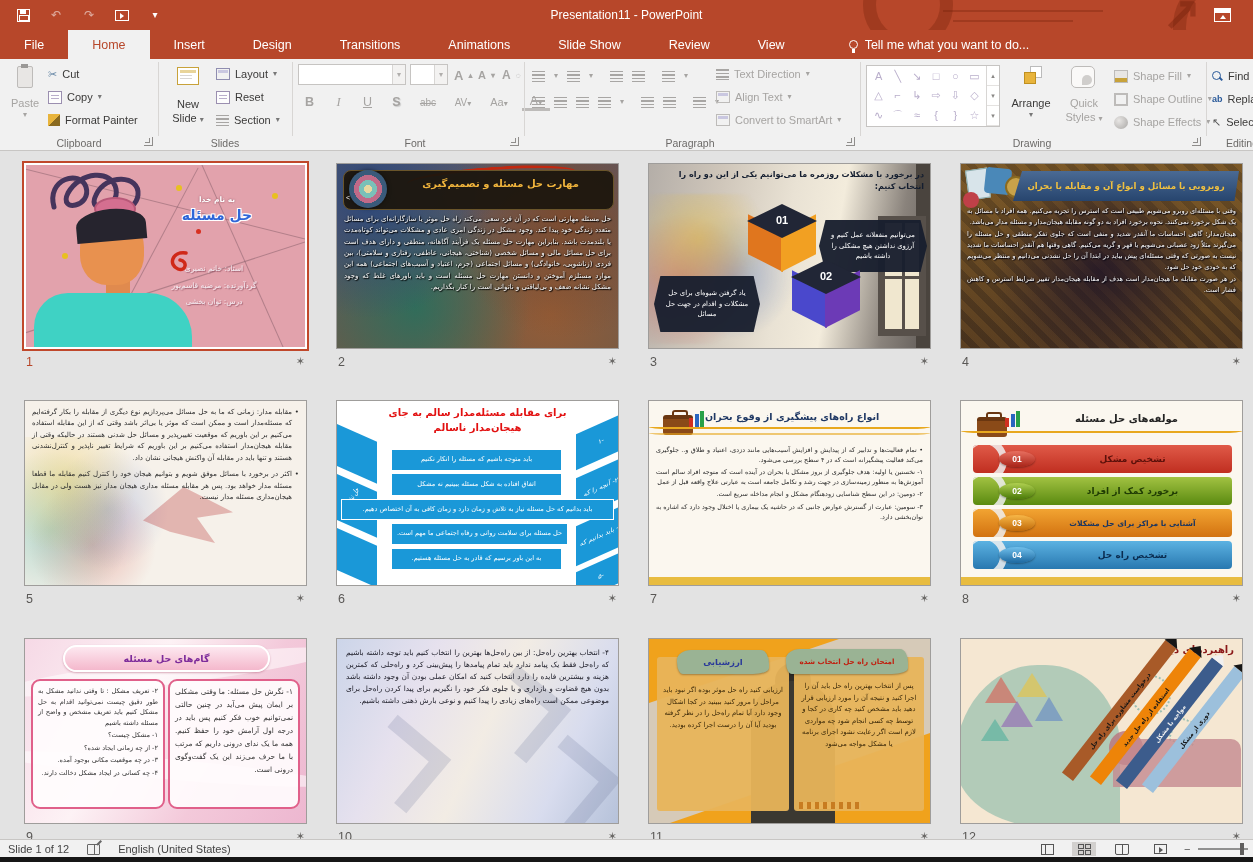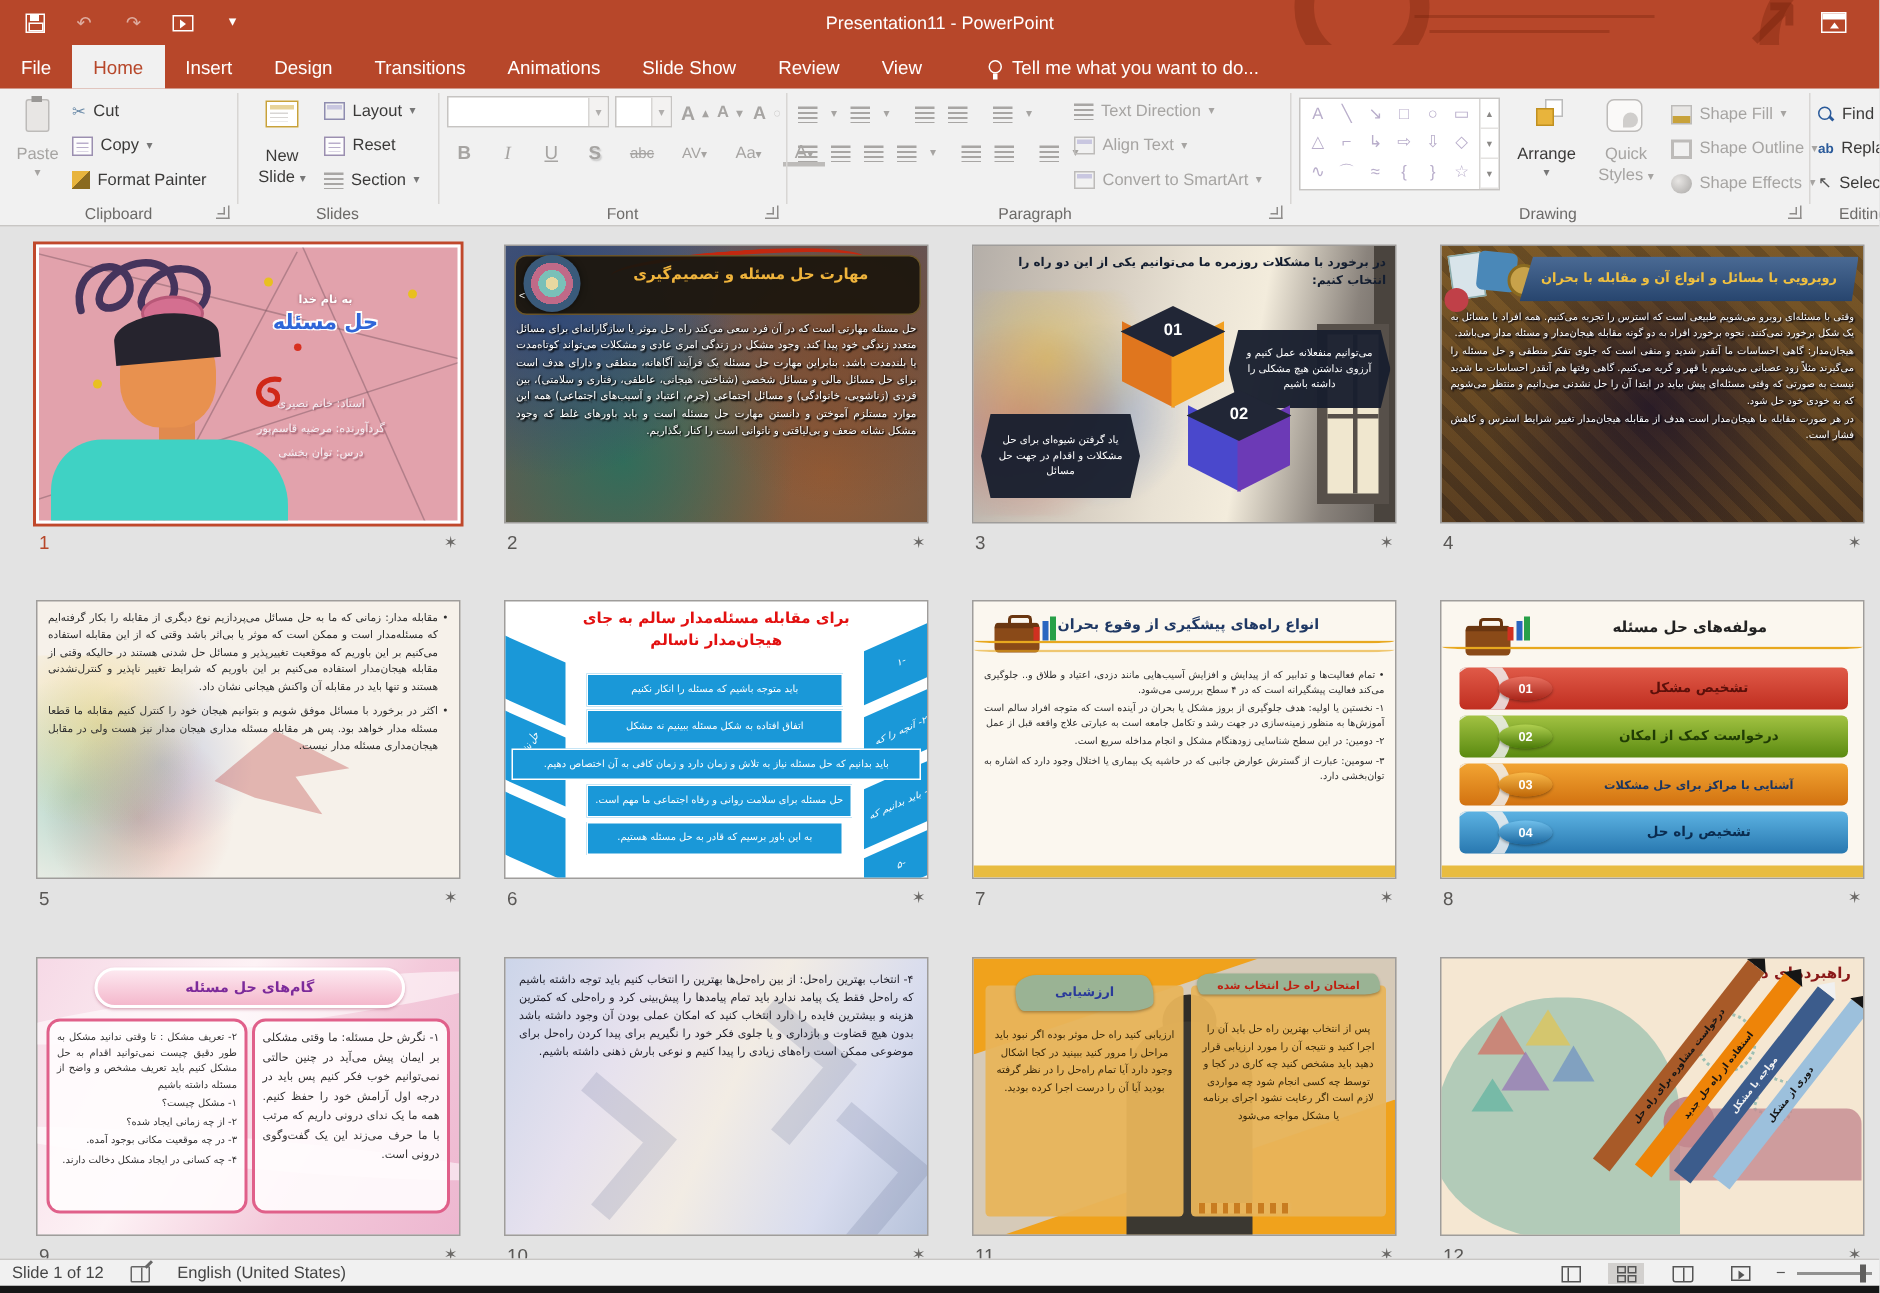--- a/index.html
+++ b/index.html
@@ -22,21 +22,21 @@
   .i-present{width:14px;height:11px;border:1.5px solid #fff;position:relative}
   .i-present:after{content:"";position:absolute;left:4px;top:2px;border-left:4px solid #fff;border-top:3px solid transparent;border-bottom:3px solid transparent}
   .qchev{font-size:10px;line-height:1}
   .tb-title{position:absolute;left:0;right:0;top:0;height:30px;line-height:30px;text-align:center;font-size:12px;color:#fff;z-index:1}
   .rdo-btn{position:absolute;right:22px;top:8px;width:17px;height:14px;border:1.5px solid #fff;z-index:2}
   .rdo-btn:before{content:"";position:absolute;left:0;top:0;width:100%;height:4px;background:#fff}
   .rdo-btn:after{content:"";position:absolute;left:5px;top:6px;border-bottom:4px solid #fff;border-left:3px solid transparent;border-right:3px solid transparent}
 
   
   .tabrow{position:absolute;left:0;top:30px;width:1253px;height:29px;background:#b7472a;display:flex;color:#fff;font-size:12.5px;z-index:29}
-  .tab{padding:0 14px;display:flex;align-items:center;cursor:default}
+  .tab{padding:0 24px;display:flex;align-items:center;cursor:default}
   .tab.active{background:#f1f1f1;color:#b7472a}
   .tellme{display:flex;align-items:center;gap:7px;margin-left:16px}
   .i-bulb{width:9px;height:9px;border:1.5px solid #fff;border-radius:50%;position:relative}
   .i-bulb:after{content:"";position:absolute;left:2px;top:8px;width:3px;height:4px;background:#fff}
 
   
   .ribbon{position:absolute;left:0;top:59px;width:1253px;height:92px;background:#f1f1f1;border-bottom:1px solid #c8c6c4;z-index:28;overflow:hidden}
   .sep{position:absolute;top:3px;height:74px;width:1px;background:#d8d6d4}
   .glabel{position:absolute;bottom:1px;font-size:10.5px;color:#6c6a68;transform:translateX(-50%);white-space:nowrap}
   .launcher{position:absolute;bottom:4px;width:9px;height:9px;border-right:1px solid #8f8d8b;border-bottom:1px solid #8f8d8b}
@@ -669,21 +669,21 @@
       <div class="title fa">مولفه‌های حل مسئله</div>
       <div class="goldline" style="top:30px"></div>
       <div class="bar8" style="top:44px;background:linear-gradient(#e05a48,#c02e20)">
         <span class="swirl"></span>
         <span class="badge" style="background:linear-gradient(#e87060,#a82418)">01</span>
         <span class="btext fa" style="color:#5c100a">تشخیص مشکل</span>
       </div>
       <div class="bar8" style="top:76px;background:linear-gradient(#a2c242,#5a8a10)">
         <span class="swirl"></span>
         <span class="badge" style="background:linear-gradient(#b0d050,#4a7a08)">02</span>
-        <span class="btext fa" style="color:#203c04">درخواست کمک از امکان</span>
+        <span class="btext fa" style="color:#203c04">برخورد کمک از افراد</span>
       </div>
       <div class="bar8" style="top:108px;background:linear-gradient(#f2a432,#d27210)">
         <span class="swirl"></span>
         <span class="badge" style="background:linear-gradient(#f8b848,#c06808)">03</span>
         <span class="btext fa" style="color:#1c3660;font-size:7.6px">آشنایی با مراکز برای حل مشکلات</span>
       </div>
       <div class="bar8" style="top:140px;background:linear-gradient(#5cb2e2,#2878b0)">
         <span class="swirl"></span>
         <span class="badge" style="background:linear-gradient(#70c0ec,#1c68a0)">04</span>
         <span class="btext fa" style="color:#0a2c50">تشخیص راه حل</span>
@@ -732,21 +732,21 @@
   </div>
 
   <div class="cell" style="left:648px;top:487px">
     <div class="thumb s11">
       <div class="otop"></div>
       <div class="obot"></div>
       <div class="fighead"></div>
       <div class="fig"></div>
       <div class="panel" style="right:6px;width:130px"></div>
       <div class="panel" style="left:8px;width:132px"></div>
-      <div class="ghead fa" style="right:10px;top:10px;width:122px;height:14px;color:#c02010;font-size:7.2px">امتحان راه حل انتخاب شده</div>
+      <div class="ghead fa" style="right:22px;top:10px;width:122px;height:25px;color:#c02010;font-size:7.2px">امتحان راه حل انتخاب شده</div>
       <div class="ghead fa" style="left:28px;top:11px;width:92px;height:24px;color:#2a3a9a;font-size:8.5px">ارزشیابی</div>
       <div class="ptext fa" style="left:14px;top:46px;width:120px">ارزیابی کنید راه حل موثر بوده اگر نبود باید مراحل را مرور کنید ببینید در کجا اشکال وجود دارد آیا تمام راه‌حل را در نظر گرفته بودید آیا آن را درست اجرا کرده بودید.</div>
       <div class="ptext fa" style="right:12px;top:42px;width:118px">پس از انتخاب بهترین راه حل باید آن را اجرا کنید و نتیجه آن را مورد ارزیابی قرار دهید باید مشخص کنید چه کاری در کجا و توسط چه کسی انجام شود چه مواردی لازم است اگر رعایت نشود اجرای برنامه یا مشکل مواجه می‌شود</div>
       <div class="greek"></div>
     </div>
     <div class="meta">
         <span class="snum">11</span>
         <span class="sstar">✶</span>
       </div>
   </div>

